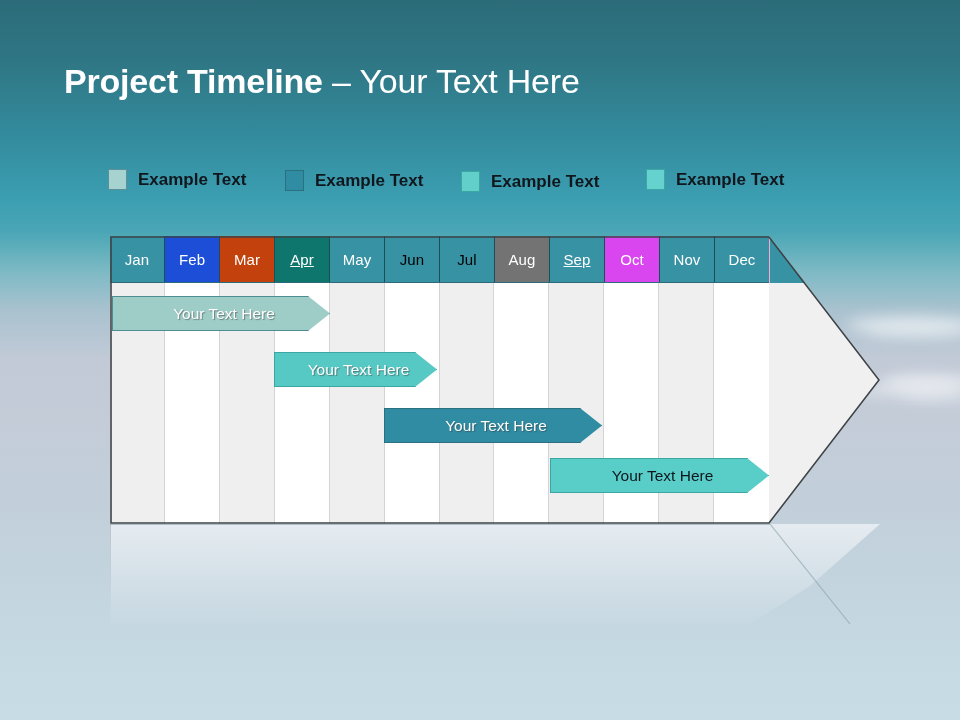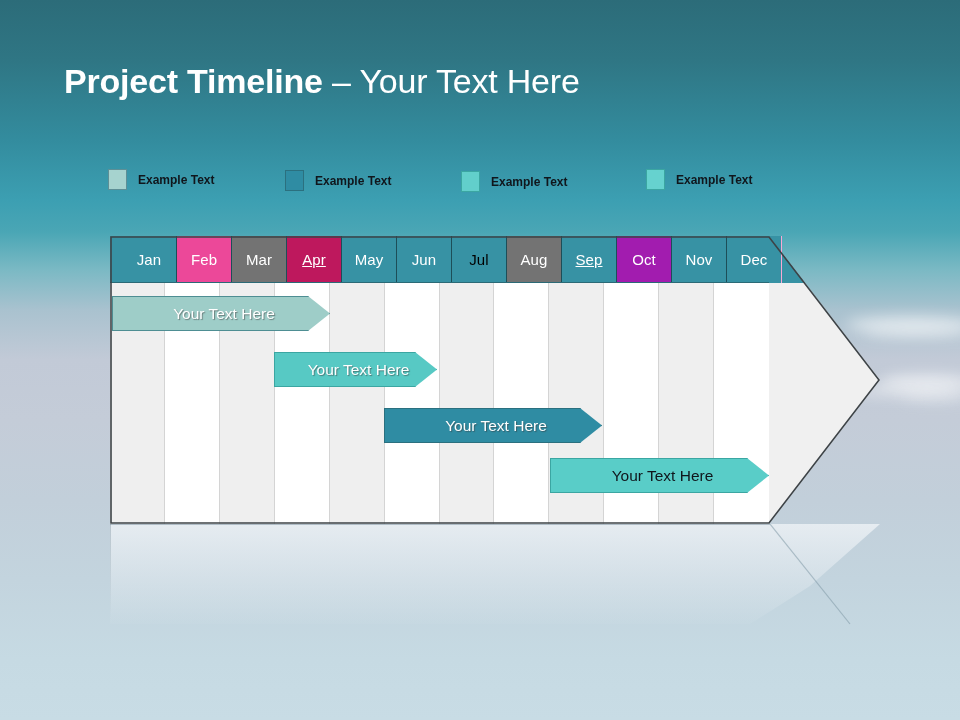--- a/index.html
+++ b/index.html
@@ -47,21 +47,21 @@
   .title .t-dash  { font-weight:normal; }
   .title .t-light { font-weight:normal; }
 
   
   .legend { position:absolute; left:0; top:0; width:960px; height:0; }
   .legend-item { position:absolute; display:flex; align-items:center; }
   .legend-swatch {
     width:19px; height:21px; border:1px solid #5d8f96; display:block;
   }
   .legend-label {
-    margin-left:11px; font-size:12px; font-weight:bold; color:#10161c;
+    margin-left:11px; font-size:17px; font-weight:bold; color:#10161c;
     white-space:nowrap;
   }
   .lg0 { left:108px; top:169px; }
   .lg1 { left:285px; top:170px; }
   .lg2 { left:461px; top:171px; }
   .lg3 { left:646px; top:169px; }
 
   
   .chart {
     position:absolute; left:110px; top:236px; width:770px; height:288px;
@@ -79,21 +79,21 @@
   .col.gray  { background:#efefef; }
   .col:last-child { border-right:none; }
 
   
   .hdr-band {
     position:absolute; left:0; top:0; width:770px; height:47px;
     -webkit-clip-path: polygon(0 0, 659px 0, 770px 144px, 770px 47px, 0 47px);
     clip-path: polygon(0 0, 659px 0, 770px 144px, 770px 47px, 0 47px);
     background:#3792a4;
   }
-  .hdr-cells { position:absolute; left:12px; top:0; width:789px; height:47px; display:flex; }
+  .hdr-cells { position:absolute; left:0; top:0; width:789px; height:47px; display:flex; }
   .hdr-cell {
     width:55px; height:47px; background:#3792a4;
     border-right:1px solid #1d4e58;
     display:flex; align-items:center; justify-content:center;
     color:#ffffff; font-size:15px; letter-spacing:0.1px;
   }
   .hdr-cell:last-child { border-right:1px solid #f9a8d4; }
 
   
   .chart-outline {
@@ -195,29 +195,29 @@
       <div class="col white"></div>
       <div class="col gray"></div>
       <div class="col white"></div>
       <div class="col gray"></div>
       <div class="col white"></div>
     </div>
 
   <div class="hdr-band"></div>
   <div class="hdr-cells" id="hdr">
       <div class="hdr-cell" style="background: rgb(55, 146, 164); color: rgb(255, 255, 255);">Jan</div>
-      <div class="hdr-cell" style="background: #ec4899; color: rgb(255, 255, 255);">Feb</div>
-      <div class="hdr-cell" style="background: #737373; color: rgb(255, 255, 255);">Mar</div>
-      <div class="hdr-cell" style="background: #be185d; color: rgb(255, 255, 255); text-decoration: underline;">Apr</div>
+      <div class="hdr-cell" style="background: #1d4ed8; color: rgb(255, 255, 255);">Feb</div>
+      <div class="hdr-cell" style="background: #c2410c; color: rgb(255, 255, 255);">Mar</div>
+      <div class="hdr-cell" style="background: #0f766e; color: rgb(255, 255, 255); text-decoration: underline;">Apr</div>
       <div class="hdr-cell" style="background: rgb(55, 146, 164); color: #ffffff; text-align: right;">May</div>
-      <div class="hdr-cell" style="background: rgb(55, 146, 164); color: #ffffff;">Jun</div>
+      <div class="hdr-cell" style="background: rgb(55, 146, 164); color: #000000;">Jun</div>
       <div class="hdr-cell" style="background: rgb(55, 146, 164); color: #000000;">Jul</div>
       <div class="hdr-cell" style="background: #737373; color: rgb(255, 255, 255);">Aug</div>
       <div class="hdr-cell" style="background: rgb(55, 146, 164); color: rgb(255, 255, 255); text-decoration: underline;">Sep</div>
-      <div class="hdr-cell" style="background: #a21caf; color: rgb(255, 255, 255);">Oct</div>
+      <div class="hdr-cell" style="background: #d946ef; color: rgb(255, 255, 255);">Oct</div>
       <div class="hdr-cell" style="background: rgb(55, 146, 164); color: rgb(255, 255, 255);">Nov</div>
       <div class="hdr-cell" style="background: rgb(55, 146, 164); color: rgb(255, 255, 255);">Dec</div>
     </div>
   <div class="hdr-underline"></div>
 
   <div id="bars">
       <div class="bar" style="left: 2px; top: 60px; width: 218px; height: 35px;">
         <div class="bar-shape" style="background: rgb(158, 205, 200); border-color: rgb(78, 142, 147); clip-path: polygon(0px 0px, 196px 0px, 218px 17.5px, 196px 35px, 0px 35px);"></div>
         <span class="bar-label lt">Your  Text Here</span>
       </div>

